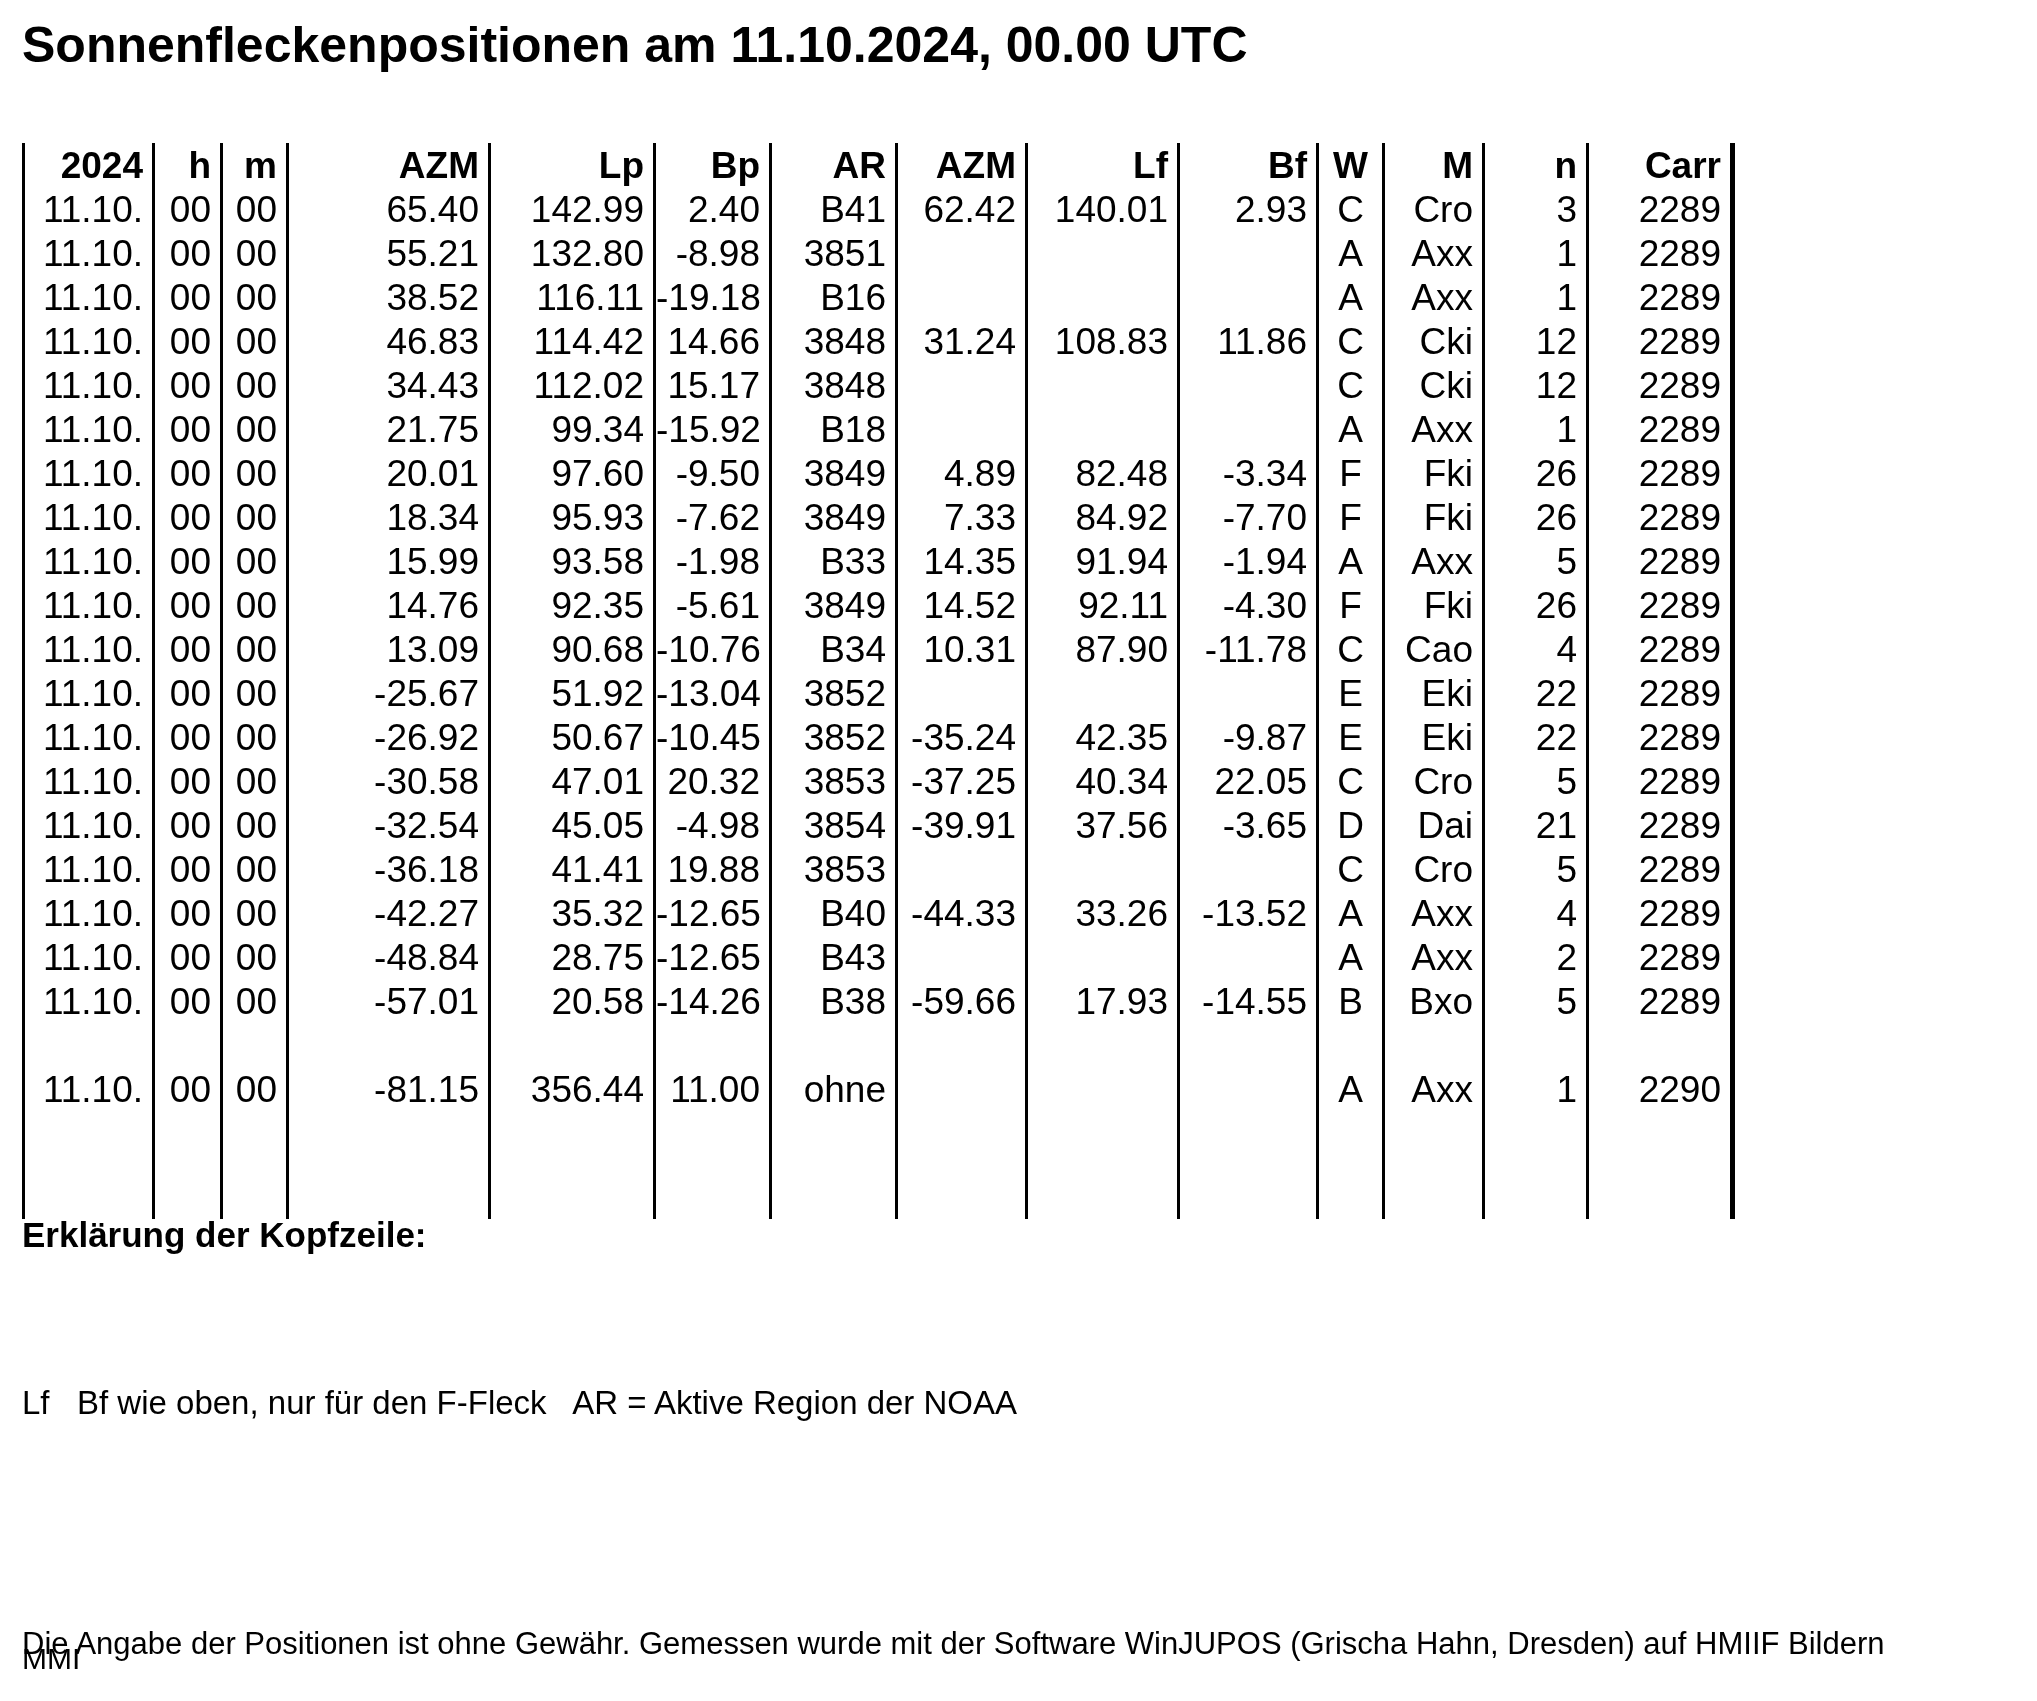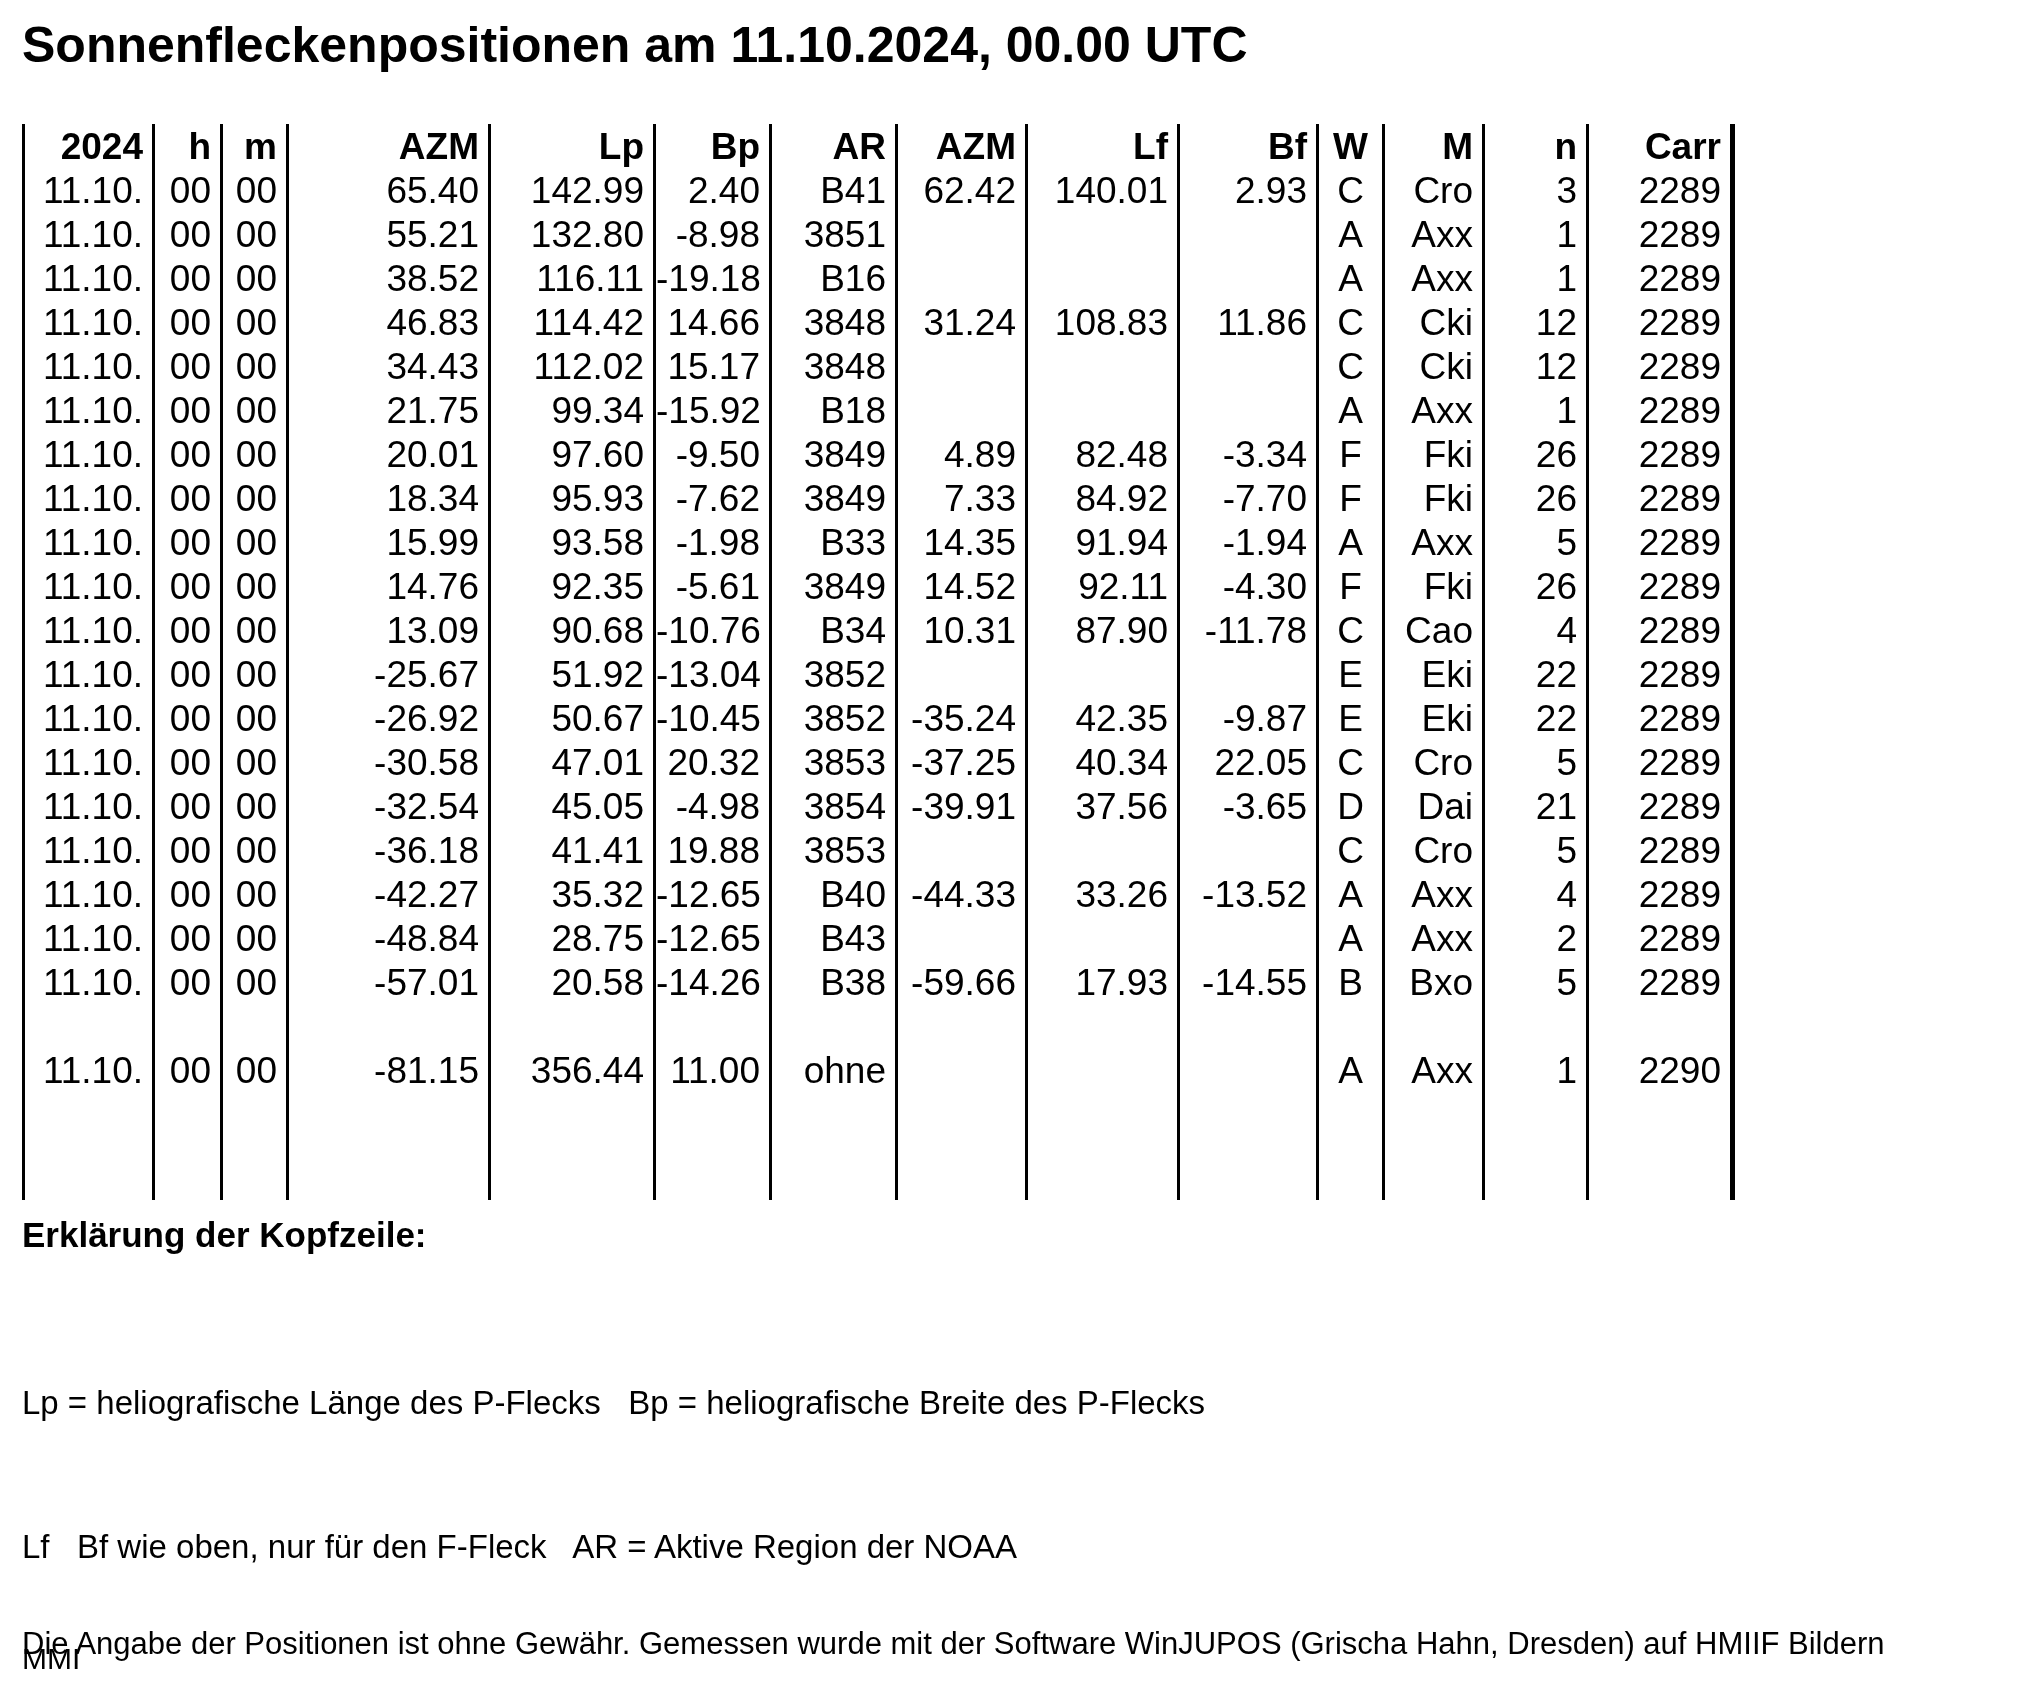--- a/index.html
+++ b/index.html
@@ -7,21 +7,21 @@
     width: 2037px; height: 1701px;
     background: #ffffff; color: #000000;
     font-family: "Liberation Sans", "DejaVu Sans", sans-serif;
     position: relative; overflow: hidden;
   }
   .page-title {
     position: absolute; left: 22px; top: 16px;
     font-size: 50px; font-weight: 700; white-space: pre;
   }
   .sun-table {
-    position: absolute; left: 22px; top: 124px;
+    position: absolute; left: 22px; top: 143px;
     width: 1709px; height: 1076px;
     border-collapse: collapse; table-layout: fixed;
     font-size: 37px; line-height: 1;
   }
   .sun-table td, .sun-table th {
     border-left: 3px solid #000;
     padding: 0 9px 0 0;
     text-align: right; vertical-align: middle;
     overflow: hidden; white-space: pre;
     font-weight: 400;
@@ -441,21 +441,20 @@
         <td></td>
         <td></td>
         <td></td>
       </tr>
     </tbody>
 </table>
 
 <div class="expl-heading">Erklärung der Kopfzeile:</div>
 
 <div class="expl-lines">
-  <div>Lp = heliografische Länge des P-Flecks   Bp = heliografische Breite des P-Flecks</div>
   <div>Lf   Bf wie oben, nur für den F-Fleck   AR = Aktive Region der NOAA</div>
   
   
 </div>
 
 <div class="disclaimer">
   <div>Die Angabe der Positionen ist ohne Gewähr. Gemessen wurde mit der Software WinJUPOS (Grischa Hahn, Dresden) auf HMIIF Bildern</div>
   
 </div>
 

